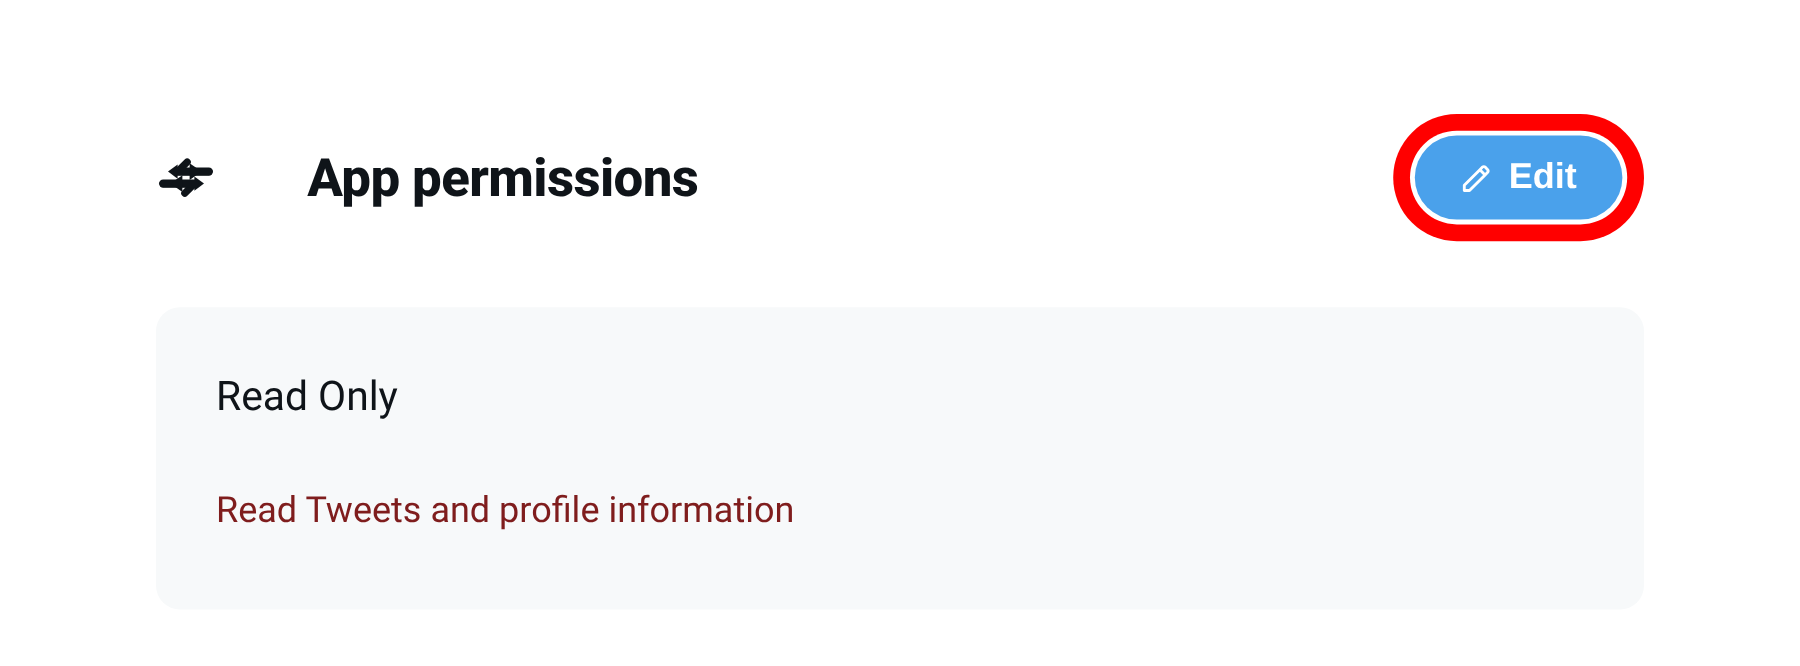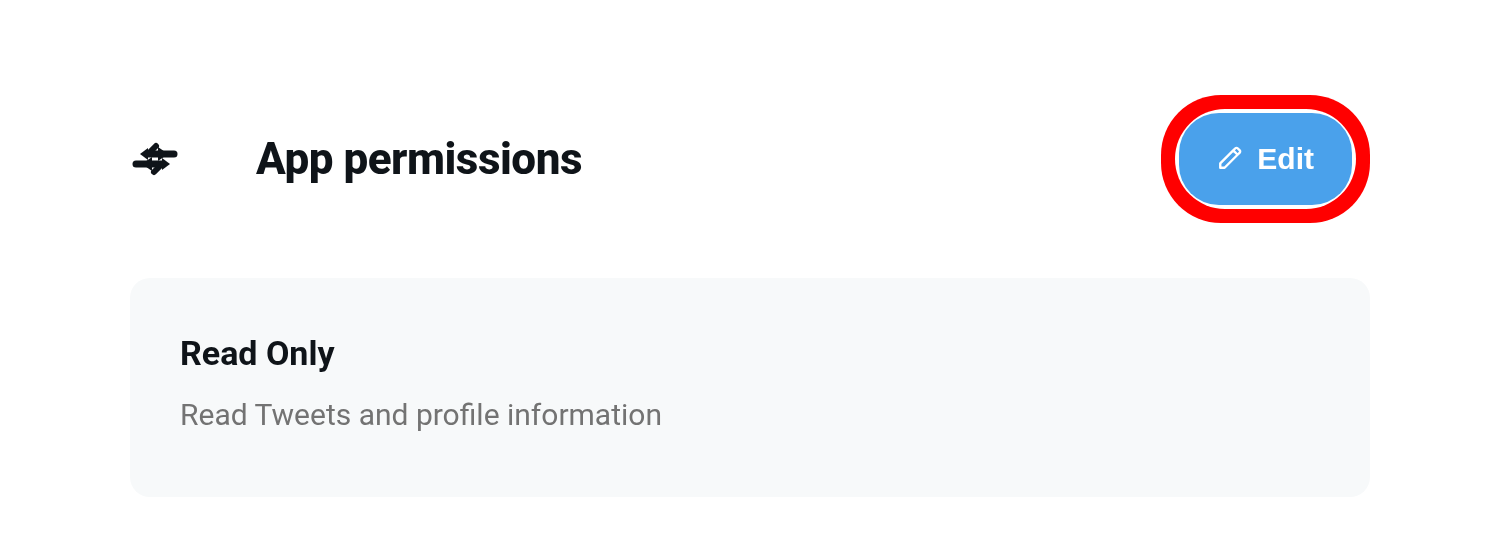--- a/index.html
+++ b/index.html
@@ -52,50 +52,50 @@
     .ring-inner {
       background: #ffffff;
       border-radius: 50px;
       padding: 4px;
       display: inline-flex;
     }
     .edit-button {
       background: #4aa1eb;
       border: none;
       border-radius: 40px;
-      padding: 29px 38px;
+      padding: 18px 38px;
       display: inline-flex;
-      align-items: center;
+      align-items: flex-end;
       gap: 14px;
       cursor: pointer;
     }
     .edit-button svg {
       width: 26px;
       height: 26px;
     }
     .edit-button-label {
       color: #ffffff;
       font-size: 30px;
       font-weight: 700;
     }
     .card {
       background: #f7f9fa;
       border-radius: 20px;
       padding: 55px 50px 65px 50px;
     }
     .card-title {
       font-size: 34px;
-      font-weight: 700;
+      font-weight: 400;
       color: #0f1419;
-      margin-bottom: 24px;
+      margin-bottom: 57px;
     }
     .card-description {
       font-size: 30px;
       font-weight: 400;
-      color: #737373;
+      color: #7f1d1d;
     }
   </style>
 </head>
 <body>
 
 <div class="header-row">
   <div class="header-left">
     <span class="swap-icon">
       <svg viewBox="0 0 46 40" fill="none">
         <path d="M 4 25 L 30 25 L 22 33 M 42 15 L 16 15 L 24 7" stroke="#0f1419" stroke-width="6" stroke-linecap="round" stroke-linejoin="round" fill="none"></path>

